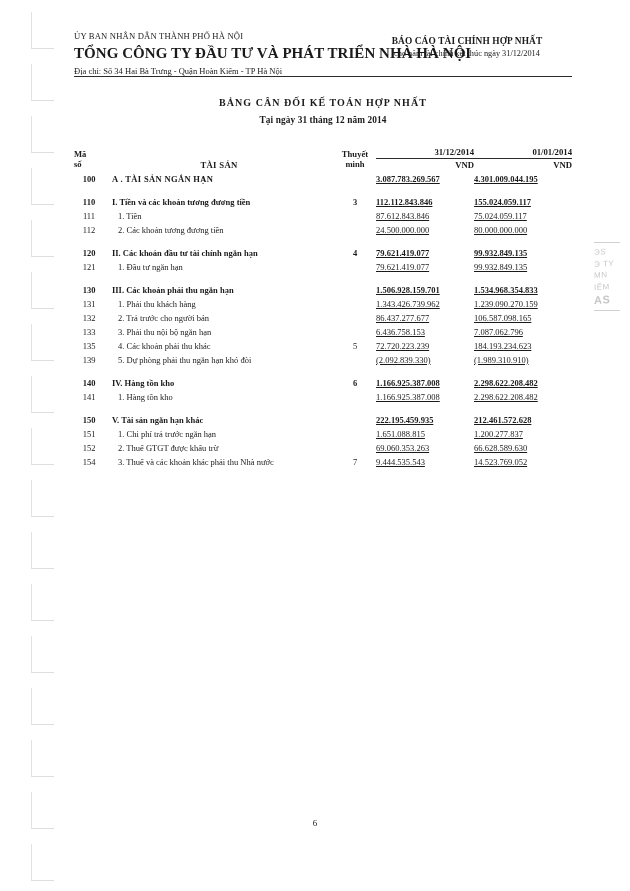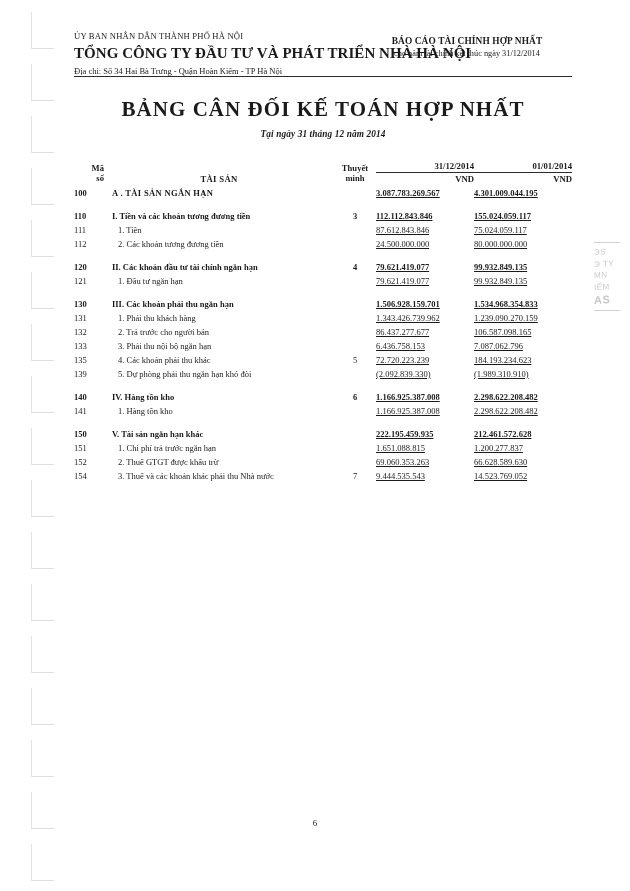--- a/index.html
+++ b/index.html
@@ -111,27 +111,26 @@
     line-height: 1.5;
     white-space: nowrap;
   }
 
   
   .doc-title-wrap {
     text-align: center;
     margin-top: 20px;
   }
   .doc-title {
-    font-size: 21px;
+    font-size: 10px;
     font-weight: bold;
     letter-spacing: 1.05px;
   }
   .doc-subtitle {
     font-size: 9.3px;
-    font-style: italic;
     font-weight: bold;
     margin-top: 7px;
     letter-spacing: .1px;
   }
 
   
   .bs-table {
     margin-top: 22px;
     width: 498px;
     border-collapse: collapse;
@@ -145,21 +144,21 @@
 
   .bs-table th, .bs-table td {
     padding: 0;
     vertical-align: bottom;
   }
 
   
   .th-code {
     font-size: 8.6px;
     font-weight: bold;
-    text-align: right;
+    text-align: left;
     line-height: 1.25;
     padding-bottom: 2px;
     margin-top: 48px;
   }
   .th-name {
     font-size: 8.7px;
     font-weight: bold;
     letter-spacing: .3px;
     padding-left: 8px;
     padding-bottom: 2px;
@@ -182,21 +181,21 @@
     display: block;
     border-bottom: 1px solid #2b2b2b;
     padding-bottom: 1px;
     margin-bottom: 1px;
   }
   .th-num .unit-line { display: block; }
 
   
   .bs-table tbody td { font-size: 8.5px; }
   td.cell-code {
-    text-align: left;
+    text-align: center;
     font-size: 8.4px;
     padding-top: 4px;
   }
   td.cell-name {
     padding-left: 8px;
     padding-top: 4px;
     white-space: nowrap;
   }
   td.cell-note {
     text-align: center;

